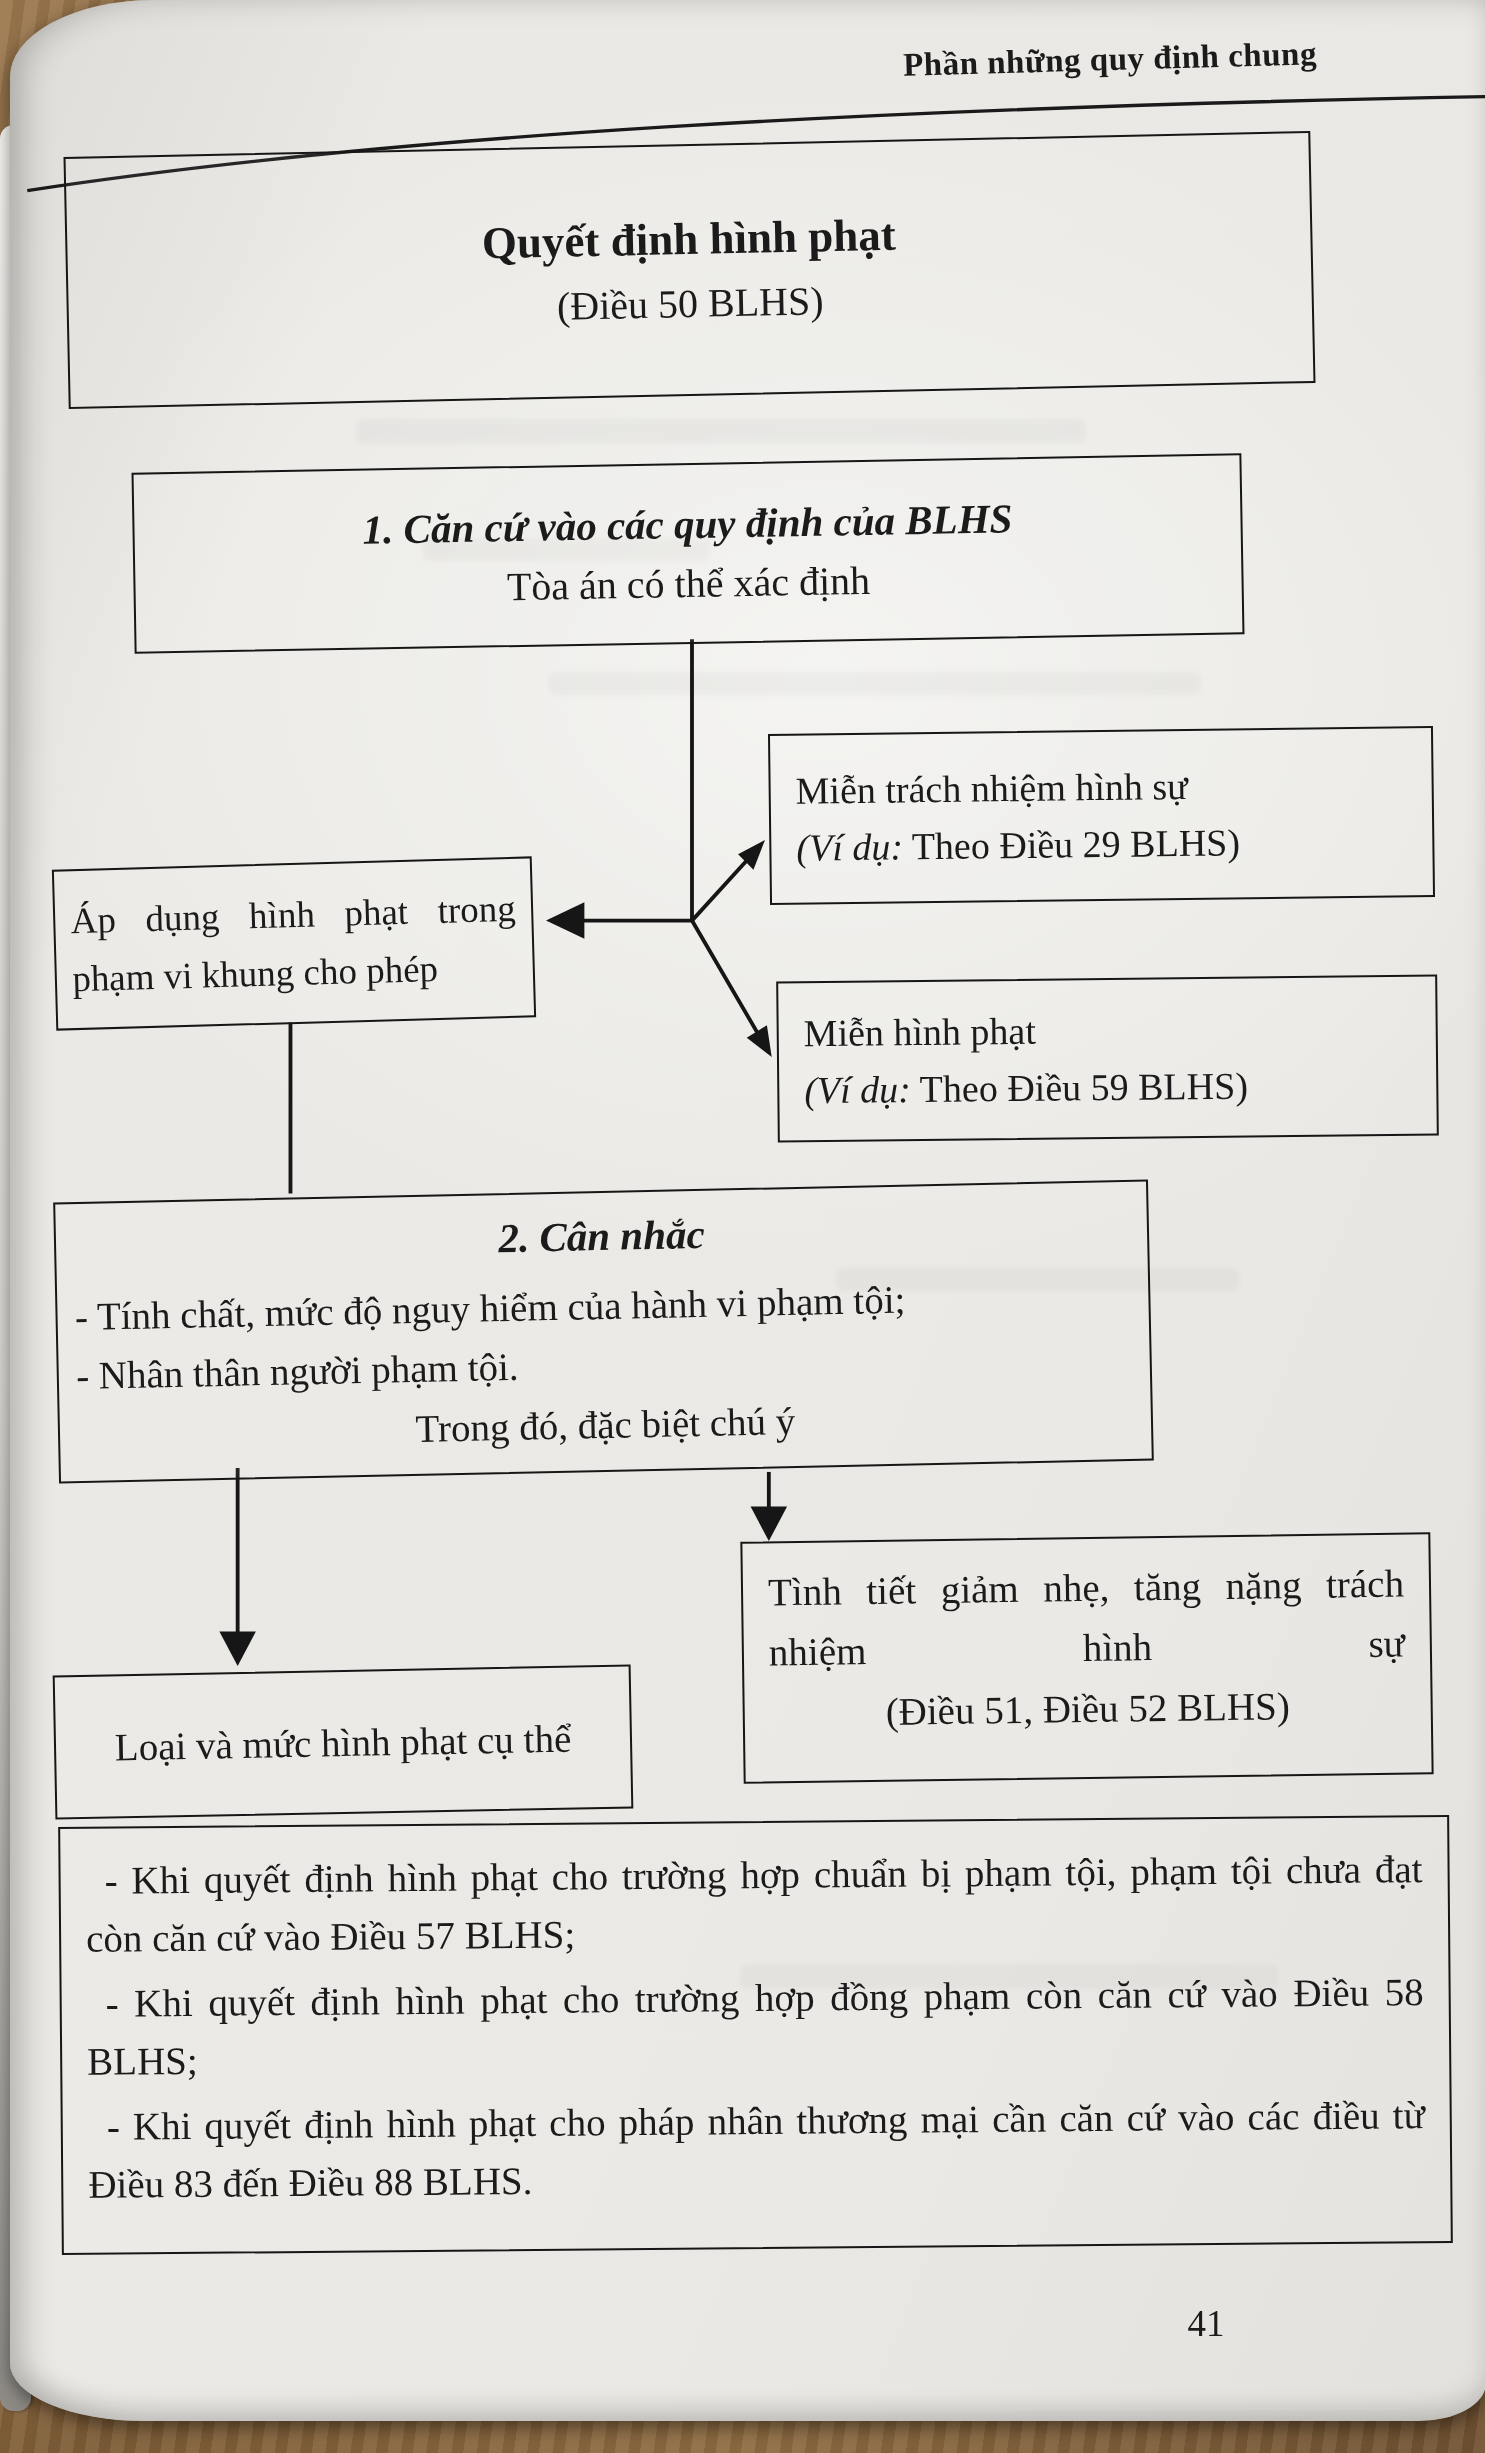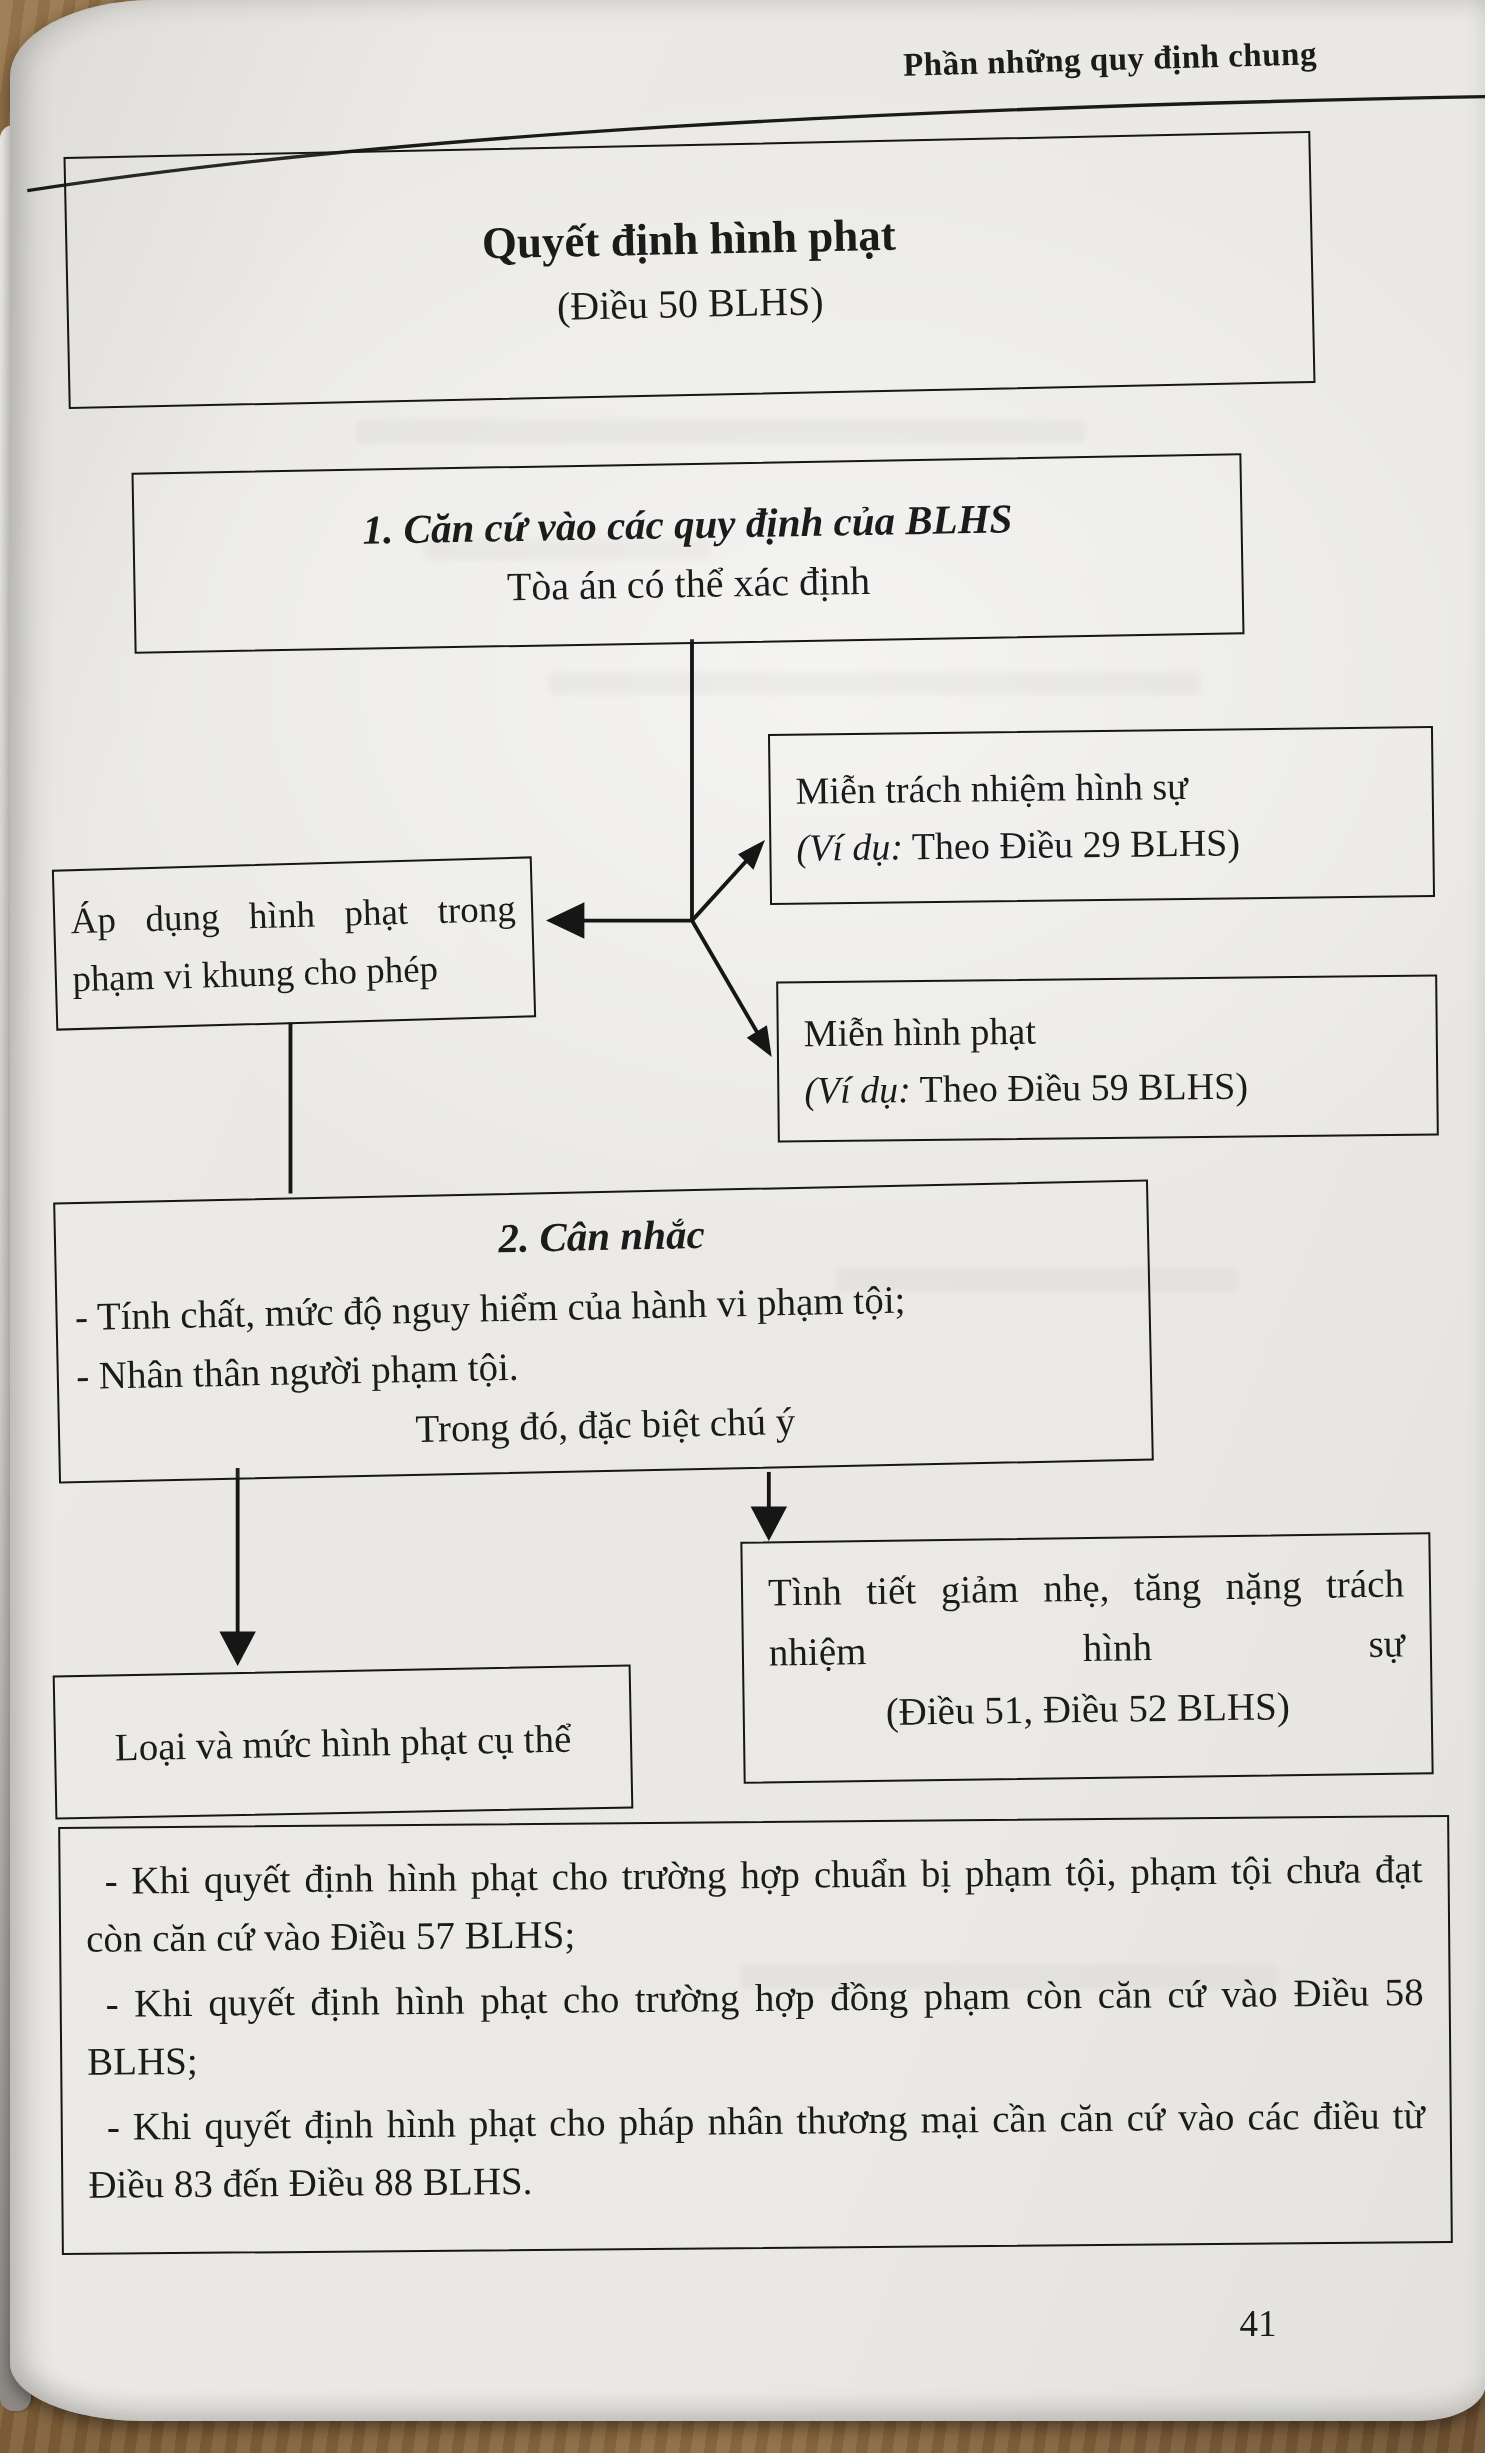--- a/index.html
+++ b/index.html
@@ -66,21 +66,21 @@
     display:flex;align-items:center;justify-content:center;font-size:39px;}
   .tinhtiet-box{left:732px;top:1537px;width:690px;height:242px;transform:rotate(-.8deg);
     padding:19px 25px;font-size:39px;line-height:1.55;}
   .tinhtiet-box .j{text-align:justify;text-align-last:justify;}
   .tinhtiet-box .c{text-align:center;}
 
   .bottom-box{left:50px;top:1821px;width:1391px;height:428px;transform:rotate(-.5deg);
     padding:23px 25px;font-size:39px;line-height:1.48;}
   .bottom-box p{margin:0 0 7.7px 0;text-indent:19px;text-align:justify;}
 
-  .pageno{position:absolute;left:1230px;top:2302px;font-size:37px;font-family:Liberation Serif, serif;}
+  .pageno{position:absolute;left:1178px;top:2302px;font-size:37px;font-family:Liberation Serif, serif;}
 </style>
 </head>
 <body>
 
 <div class="under-pages"></div>
 
 <div class="page">
 
   <div class="ghost" style="left:346px;top:419px;width:730px;height:25px;"></div>
   <div class="ghost" style="left:413px;top:538px;width:288px;height:23px;"></div>

